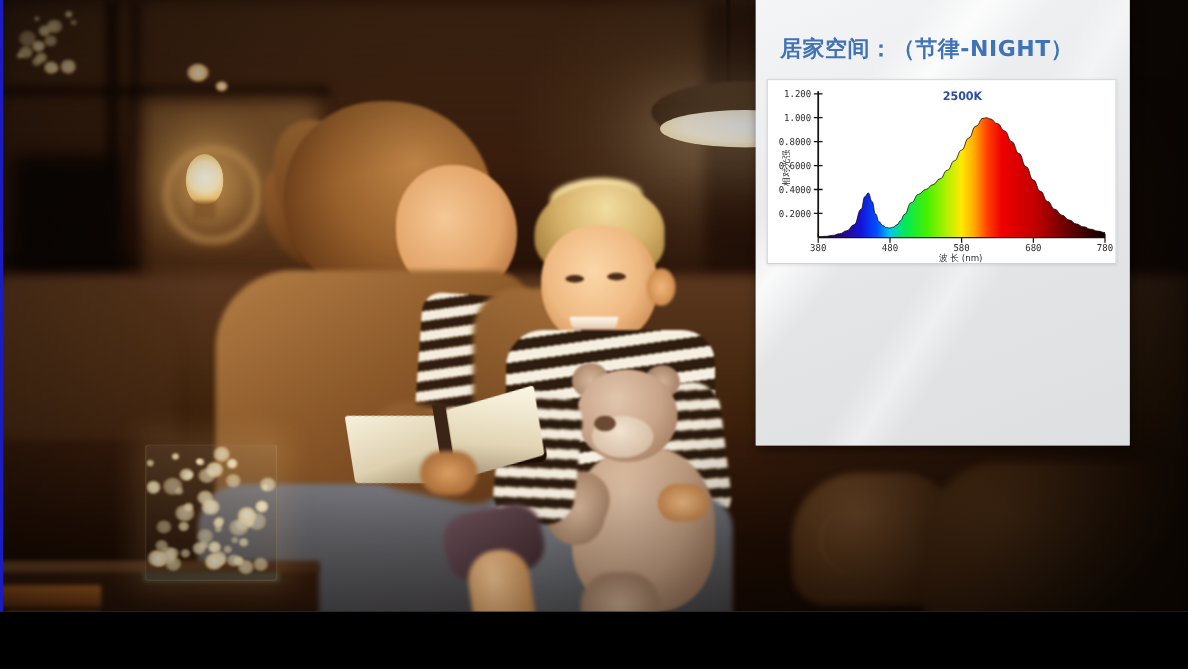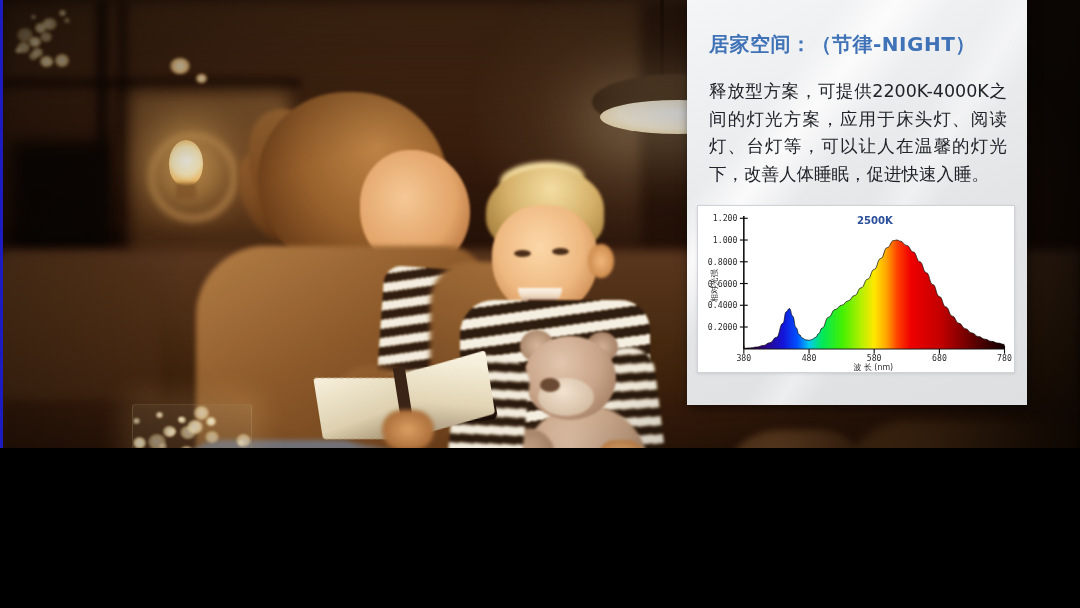--- a/index.html
+++ b/index.html
@@ -1,19 +1,19 @@
 <!DOCTYPE html>
 <html><head>
 <meta charset="utf-8">
 <style>
   html,body{margin:0;padding:0;background:#000;}
   body{width:1080px;height:608px;overflow:hidden;
        font-family:"DejaVu Sans","Liberation Sans",sans-serif;}
 
-  #stage{position:relative;width:1080px;height:448px;overflow:hidden;background:#4d7c0f;}
+  #stage{position:relative;width:1080px;height:556px;overflow:hidden;background:#4d7c0f;}
 
   
   .edge-strip{position:absolute;top:0;left:0;width:3px;height:608px;background:#1b1bbf;z-index:60;}
 
   
   .photo{position:absolute;inset:0;overflow:hidden;
          background:
            radial-gradient(ellipse 190px 140px at 130px 520px, rgba(255,208,140,.30), rgba(0,0,0,0) 70%),
            radial-gradient(ellipse 120px 100px at 190px 165px, rgba(255,196,120,.45), rgba(0,0,0,0) 72%),
            radial-gradient(ellipse 260px 220px at 650px 120px, rgba(255,236,200,.30), rgba(0,0,0,0) 70%),
@@ -363,21 +363,20 @@
     <div class="warm"></div>
     <div class="vig"></div>
   </div>
 
   <div class="edge-strip"></div>
 
   <div class="panel">
     <div class="panel-sheen"></div>
     <div class="panel-inner">
       <div class="p-title">居家空间：（节律-NIGHT）</div>
-      <div class="p-body">释放型方案，可提供2200K-4000K之间的灯光方案，应用于床头灯、阅读灯、台灯等，可以让人在温馨的灯光下，改善人体睡眠，促进快速入睡。</div>
     </div>
 
     <div class="chart-card">
       <svg class="chart-svg" viewBox="0 0 200 100" preserveAspectRatio="none">
         <defs>
           <linearGradient id="spec" x1="0" y1="0" x2="1" y2="0">
             <stop offset="0.000" stop-color="#140014"></stop>
             <stop offset="0.060" stop-color="#33006b"></stop>
             <stop offset="0.150" stop-color="#1414d8"></stop>
             <stop offset="0.205" stop-color="#0050ff"></stop>

